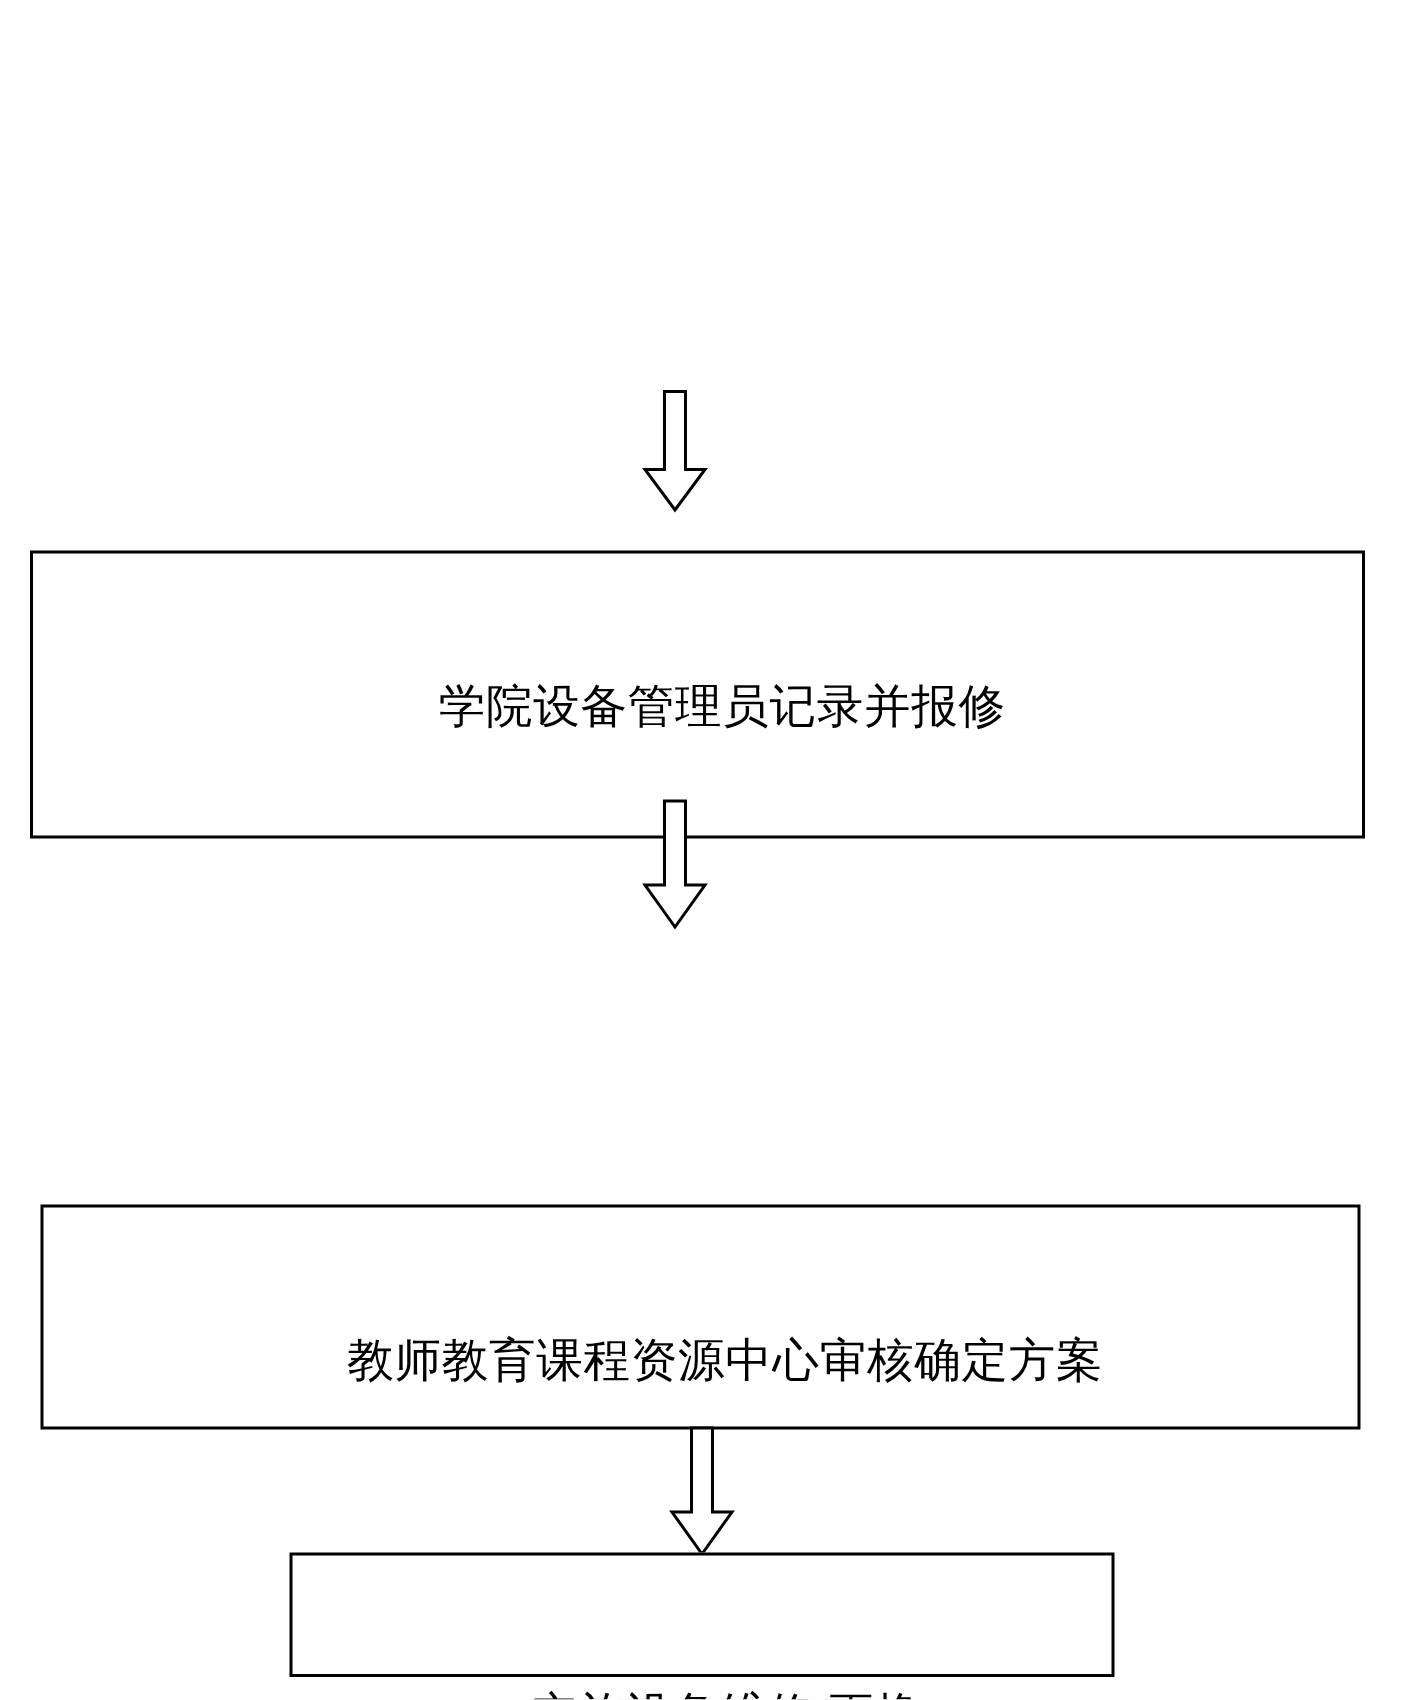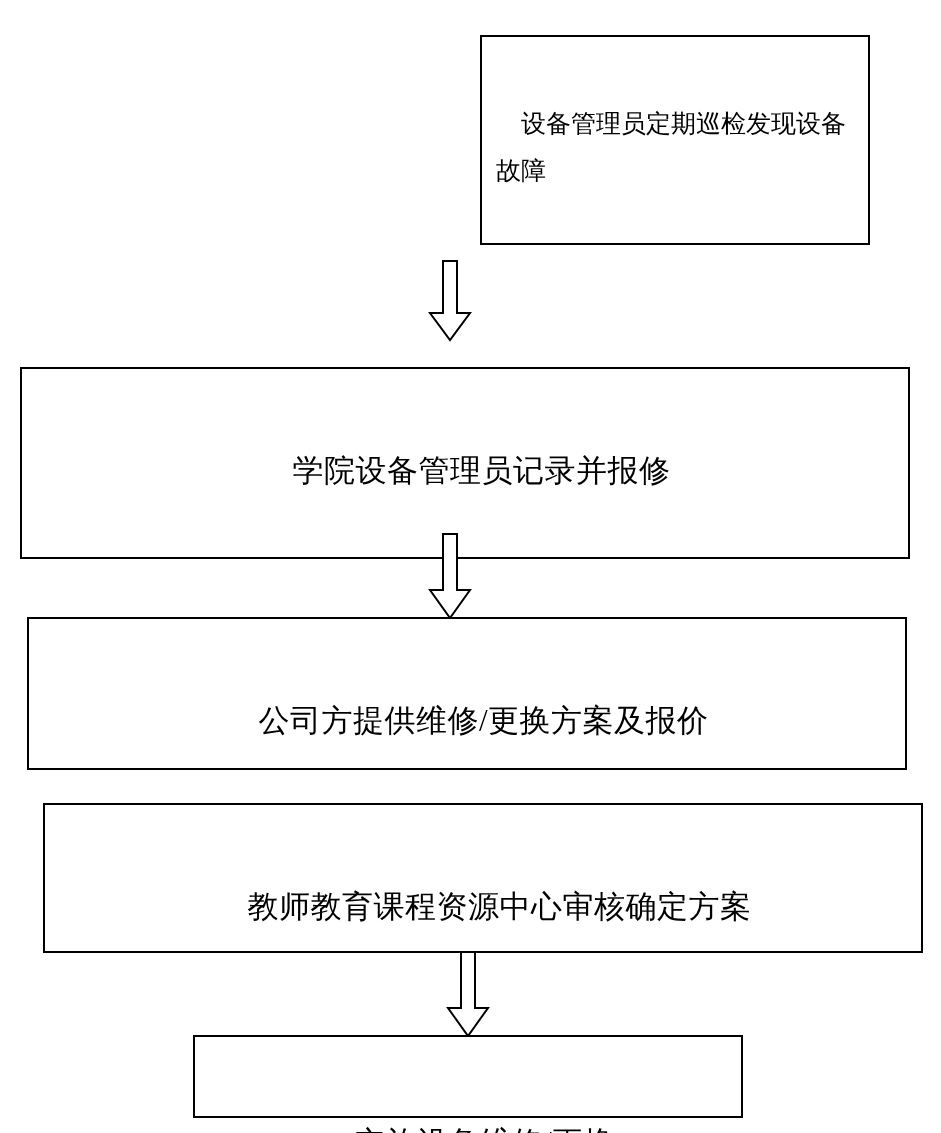--- a/index.html
+++ b/index.html
@@ -62,45 +62,39 @@
     stroke-width: 2;
     stroke-linejoin: miter;
   }
 </style>
 </head>
 <body>
 
 <div id="flowchart">
 
 
-  <div class="node top-right" style="left:480px; top:35px; width:390px; height:210px;">
-    <span>设备管理员定期巡检发现设备故障</span>
-  </div>
 
   <div class="arrow" style="left:429px; top:260px; width:42px; height:82px;">
     <svg viewBox="0 0 42 82" width="42" height="82" aria-hidden="true">
       <polygon points="14,1 28,1 28,53 41,53 21,80 1,53 14,53"></polygon>
     </svg>
   </div>
 
   <div class="node wide" style="left:20px; top:367px; width:890px; height:192px;">
     <span>学院设备管理员记录并报修</span>
   </div>
 
   <div class="arrow" style="left:429px; top:533px; width:42px; height:87px;">
     <svg viewBox="0 0 42 87" width="42" height="87" aria-hidden="true">
       <polygon points="14,1 28,1 28,57 41,57 21,85 1,57 14,57"></polygon>
     </svg>
   </div>
 
-  <div class="node wide" style="left:27px; top:617px; width:880px; height:153px;">
-    <span>公司方提供维修/更换方案及报价</span>
-  </div>
 
-  <div class="node wide" style="left:27px; top:803px; width:880px; height:150px;margin-left:16px;">
+  <div class="node wide" style="left:27px; top:803px; width:880px; height:150px;">
     <span>教师教育课程资源中心审核确定方案</span>
   </div>
 
   <div class="arrow" style="left:447px; top:952px; width:42px; height:86px;">
     <svg viewBox="0 0 42 86" width="42" height="86" aria-hidden="true">
       <polygon points="14,0 28,0 28,56 41,56 21,84 1,56 14,56"></polygon>
     </svg>
   </div>
 
   <div class="node terminal" style="left:193px; top:1035px; width:550px; height:83px;">

